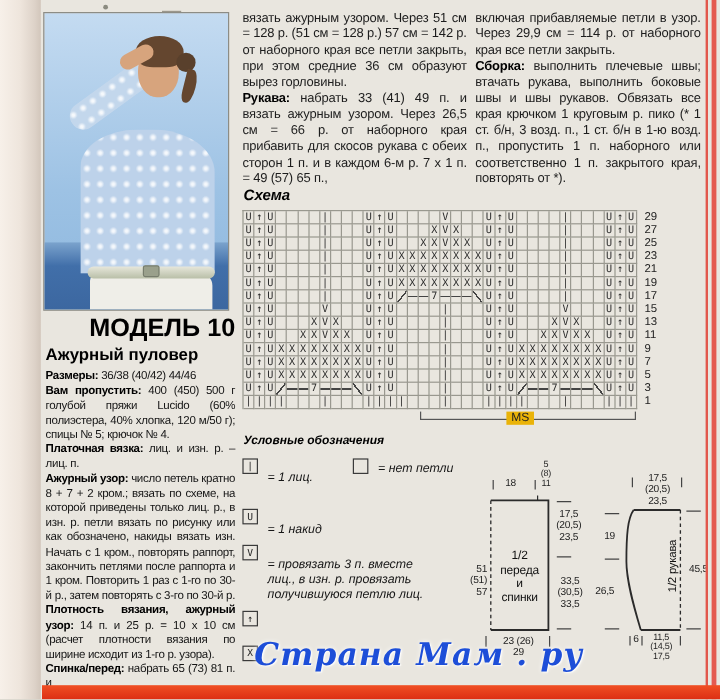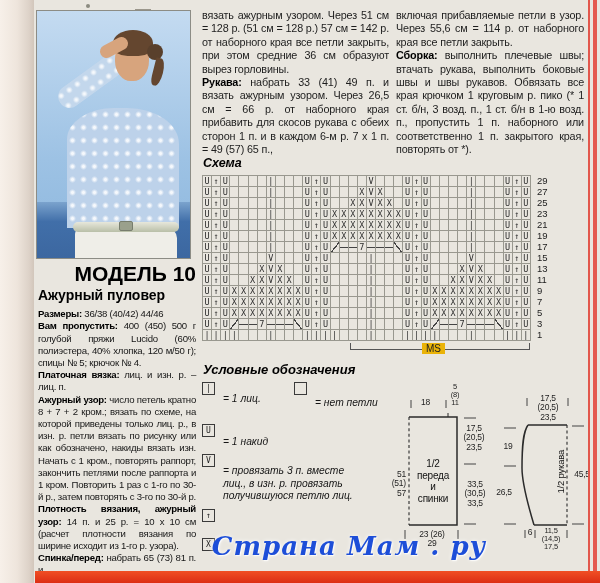--- a/index.html
+++ b/index.html
@@ -25,42 +25,42 @@
   
   .colmid{position:absolute;left:202px;top:9px;width:187px;font-size:10.8px;line-height:13.4px;text-align:justify;letter-spacing:-.15px;color:#1d1d1d}
   .colright{position:absolute;left:396px;top:9px;width:188px;font-size:10.8px;line-height:13.4px;text-align:justify;letter-spacing:-.15px;color:#1d1d1d}
   .colmid p,.colright p,.leftcol p{margin:0}
   b{color:#000}
   .leftcol{position:absolute;left:38px;top:262px;width:158px;text-align:justify;font-size:9.6px;line-height:12.2px;letter-spacing:-.25px;color:#161616}
   .title{font-size:21px;font-weight:bold;line-height:24px;margin:0 0 3px;text-align:right;letter-spacing:0;color:#000}
   .subtitle{font-size:14px;font-weight:bold;margin:0 0 7px;text-align:left;letter-spacing:0;color:#000}
 
   .schema-h{position:absolute;left:203px;top:156px;font-size:12.5px;font-weight:bold;font-style:italic;color:#000;margin:0}
-  .legend-h{position:absolute;left:203px;top:362px;font-size:13px;font-weight:bold;font-style:italic;color:#000;margin:0}
+  .legend-h{position:absolute;left:203px;top:362px;font-size:10px;font-weight:bold;font-style:italic;color:#000;margin:0}
 
   
   #chart-grid{position:absolute;left:202px;top:175px;display:grid;grid-template-columns:repeat(36,9.12px);grid-auto-rows:11px;border-top:1px solid #99988f;border-left:1px solid #99988f}
   .cc{box-sizing:border-box;border-right:1px solid #99988f;border-bottom:1px solid #99988f;font-family:"DejaVu Sans Mono",monospace;font-size:8.5px;line-height:10px;text-align:center;color:#2c2c2c;overflow:hidden}
   .cc.hl{background:linear-gradient(to bottom,transparent 46%,#444 46%,#444 58%,transparent 58%)}
   .cc.dl{background:linear-gradient(to bottom right,transparent 47%,#444 47%,#444 57%,transparent 57%)}
   .cc.dr{background:linear-gradient(to bottom left,transparent 47%,#444 47%,#444 57%,transparent 57%)}
   #chart-nums{position:absolute;left:537px;top:175px;width:22px}
   .cn{height:11px;font-size:9.5px;line-height:11px;color:#222}
   .ms-wrap{position:absolute;left:350px;top:342px;width:180px;height:14px}
   .ms-line{position:absolute;left:0;right:0;top:7px;border-top:1px solid #555}
   .ms-tick-l{position:absolute;left:0;top:1px;height:7px;border-left:1px solid #555}
   .ms-tick-r{position:absolute;right:0;top:1px;height:7px;border-left:1px solid #555}
   .ms-label{position:absolute;left:72px;top:1px;background:#eab308;padding:0 4px;font-size:10px;color:#222}
 
   
   .legend{position:absolute;left:202px;top:381px;width:194px;font-style:italic;font-size:10.3px;line-height:12.4px;color:#161616}
   .lg-row{position:relative;margin-bottom:5px;padding-left:21px;white-space:pre-line}
   .lg-box{position:absolute;left:0;top:1px;width:11px;height:11px;border:1.2px solid #3a3a3a;font-style:normal;font-family:"DejaVu Sans Mono",monospace;font-size:8px;line-height:11px;text-align:center;color:#222}
   .lg-box2{left:92px}
-  .lg-text2{position:absolute;left:113px;top:16px;white-space:nowrap}
+  .lg-text2{position:absolute;left:113px;top:4px;white-space:nowrap}
 
   
   .schem{position:absolute;left:388px;top:372px;width:206px;height:200px}
   .schem svg{position:absolute;left:0;top:0}
   .s-label{position:absolute;white-space:pre-line;font-size:8.5px;line-height:9.3px;text-align:center;color:#1f1f1f;letter-spacing:-.2px}
   .s-piece{font-size:10px;line-height:11.5px;color:#111}
   .s-tiny{font-size:7.5px;line-height:8.2px}
   .s-rot{transform:rotate(-90deg);font-size:9.5px;color:#111;white-space:nowrap}
 
   
@@ -90,21 +90,21 @@
     <div class="belt"></div>
     <div class="buckle"></div>
   </div>
 
   <div class="colmid">
     <p>вязать ажурным узором. Через 51 см = 128 р. (51 см = 128 р.) 57 см = 142 р. от наборного края все петли закрыть, при этом средние 36 см образуют вырез горловины.</p>
     <p><b>Рукава:</b><span> набрать 33 (41) 49 п. и вязать ажурным узором. Через 26,5 см = 66 р. от наборного края прибавить для скосов рукава с обеих сторон 1 п. и в каждом 6-м р. 7 х 1 п. = 49 (57) 65 п.,</span></p>
   </div>
 
   <div class="colright">
-    <p>включая прибавляемые петли в узор. Через 55,6 см = 114 р. от наборного края все петли закрыть.</p>
+    <p>включая прибавляемые петли в узор. Через 29,9 см = 114 р. от наборного края все петли закрыть.</p>
     <p><b>Сборка:</b><span> выполнить плечевые швы; втачать рукава, выполнить боковые швы и швы рукавов. Обвязать все края крючком 1 круговым р. пико (* 1 ст. б/н, 3 возд. п., 1 ст. б/н в 1-ю возд. п., пропустить 1 п. наборного или соответственно 1 п. закрытого края, повторять от *).</span></p>
   </div>
 
   <div class="leftcol">
     <h1 class="title">МОДЕЛЬ 10</h1>
     <h2 class="subtitle">Ажурный пуловер</h2>
     <p><b>Размеры:</b><span> 36/38 (40/42) 44/46</span></p>
     <p><b>Вам пропустить:</b><span> 400 (450) 500 г голубой пряжи Lucido (60% полиэстера, 40% хлопка, 120 м/50 г); спицы № 5; крючок № 4.</span></p>
     <p><b>Платочная вязка:</b><span> лиц. и изн. р. – лиц. п.</span></p>
     <p><b>Ажурный узор:</b><span> число петель кратно 8 + 7 + 2 кром.; вязать по схеме, на которой приведены только лиц. р., в изн. р. петли вязать по рисунку или как обозначено, накиды вязать изн. Начать с 1 кром., повторять раппорт, закончить петлями после раппорта и 1 кром. Повторить 1 раз с 1-го по 30-й р., затем повторять с 3-го по 30-й р.</span></p>

